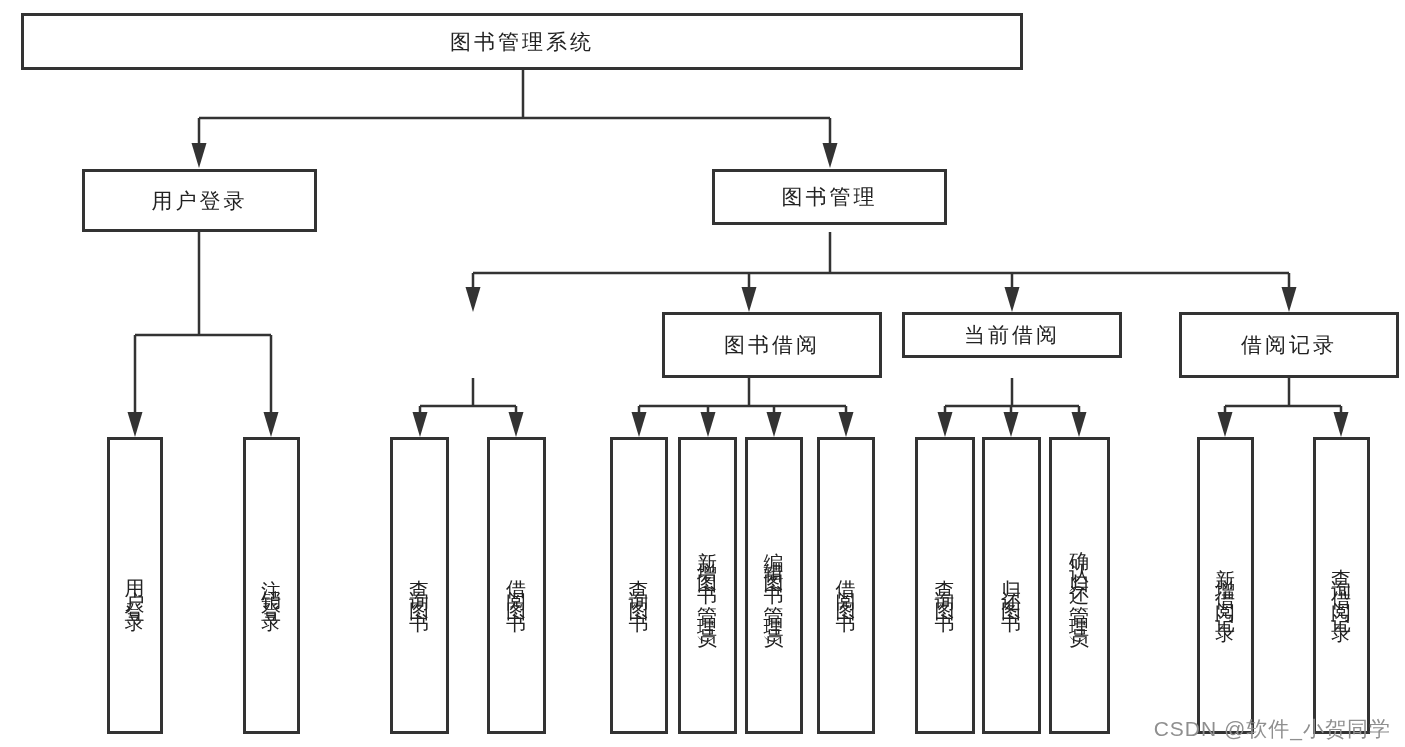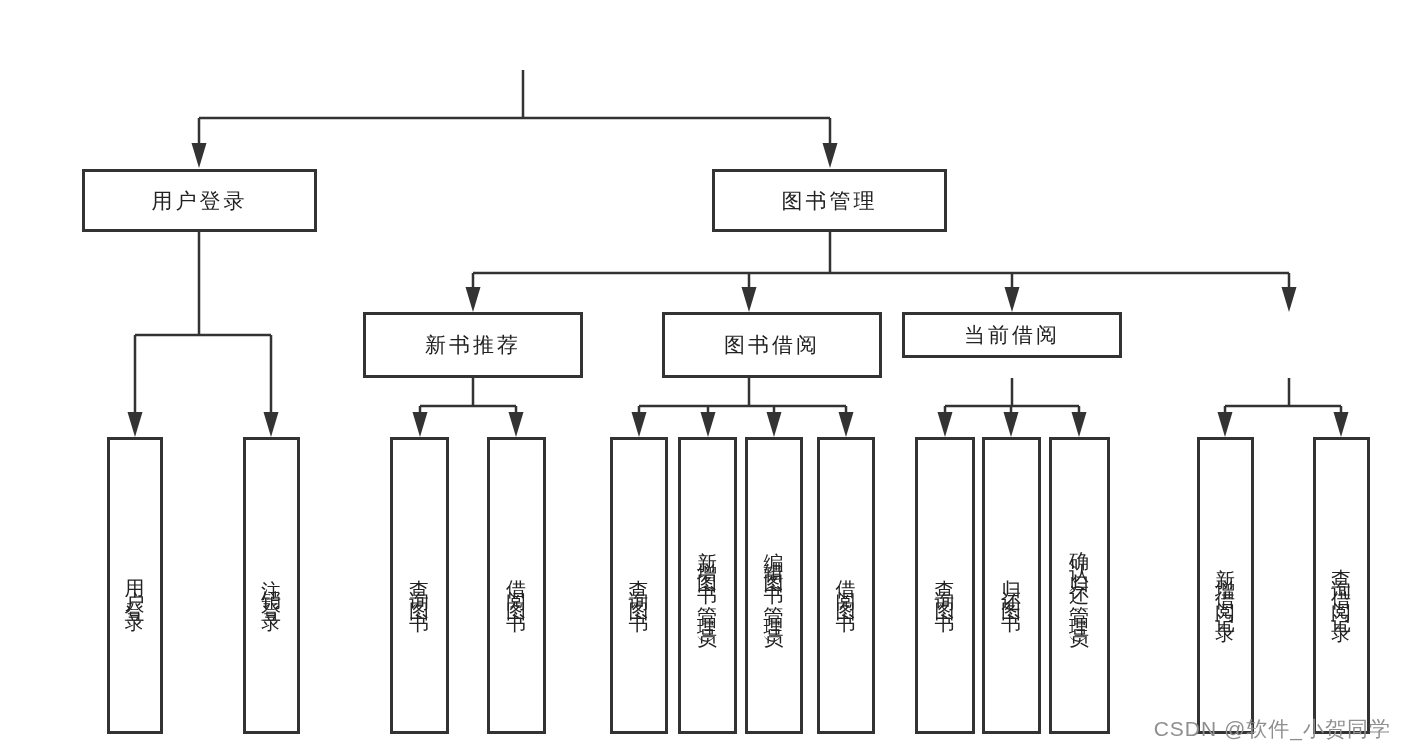--- a/index.html
+++ b/index.html
@@ -94,27 +94,28 @@
       <use href="#ah" x="774" y="437"></use>
       <use href="#ah" x="846" y="437"></use>
       <use href="#ah" x="945" y="437"></use>
       <use href="#ah" x="1011" y="437"></use>
       <use href="#ah" x="1079" y="437"></use>
       <use href="#ah" x="1225" y="437"></use>
       <use href="#ah" x="1341" y="437"></use>
     </g>
   </svg>
 
+  <div class="box" style="left:21px;top:13px;width:1002px;height:57px">图书管理系统</div>
 
   <div class="box" style="left:82px;top:169px;width:235px;height:63px">用户登录</div>
-  <div class="box" style="left:712px;top:169px;width:235px;height:63px">图书管理</div>
+  <div class="box" style="left:712px;top:169px;width:235px;height:56px">图书管理</div>
 
-  <div class="box" style="left:363px;top:312px;width:220px;height:66px">新书推荐</div>
   <div class="box" style="left:662px;top:312px;width:220px;height:66px">图书借阅</div>
   <div class="box" style="left:902px;top:312px;width:220px;height:46px">当前借阅</div>
+  <div class="box" style="left:1179px;top:312px;width:220px;height:66px">借阅记录</div>
 
   <div class="box leaf" style="left:107px;top:437px;width:56px;height:297px">
     <span class="vtext">用户登录</span>
   </div>
   <div class="box leaf" style="left:243px;top:437px;width:57px;height:297px">
     <span class="vtext">注销登录</span>
   </div>
 
   <div class="box leaf" style="left:390px;top:437px;width:59px;height:297px">
     <span class="vtext">查询图书</span>

